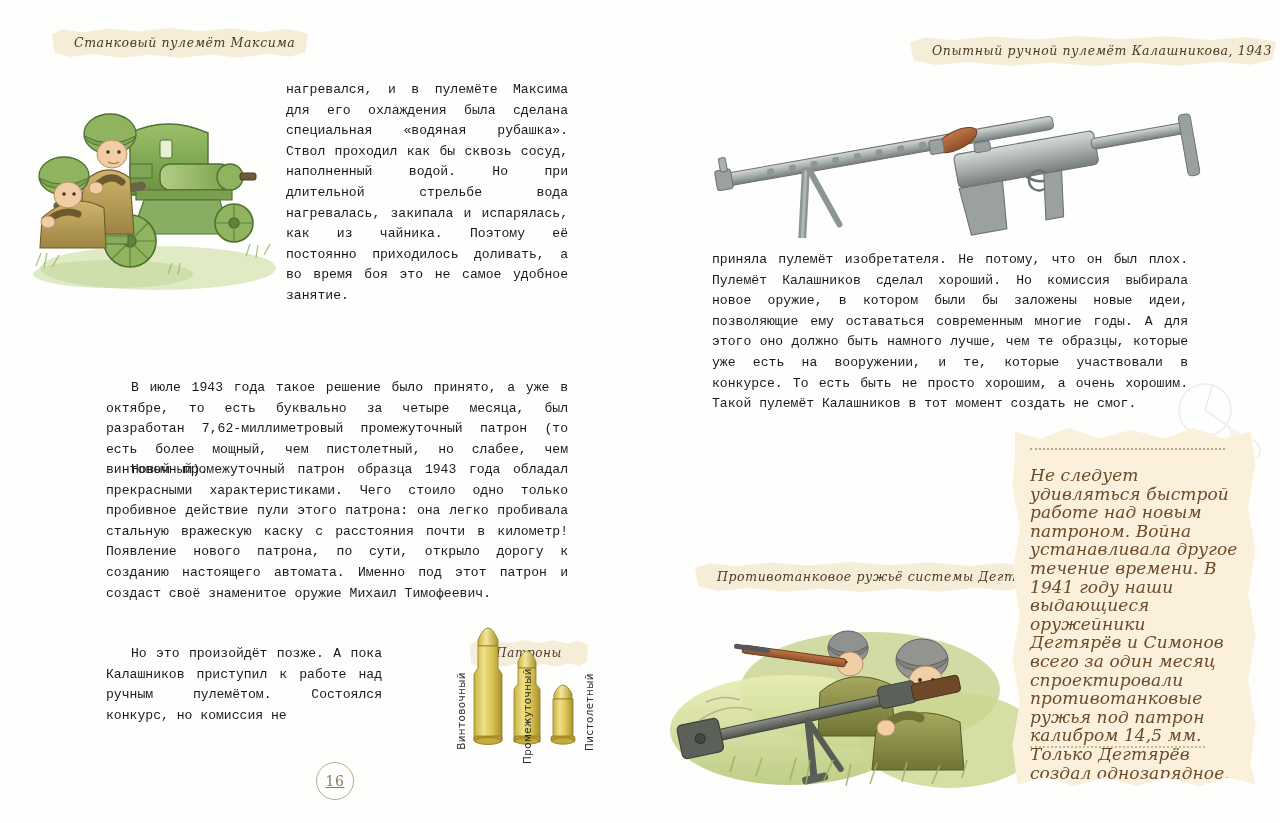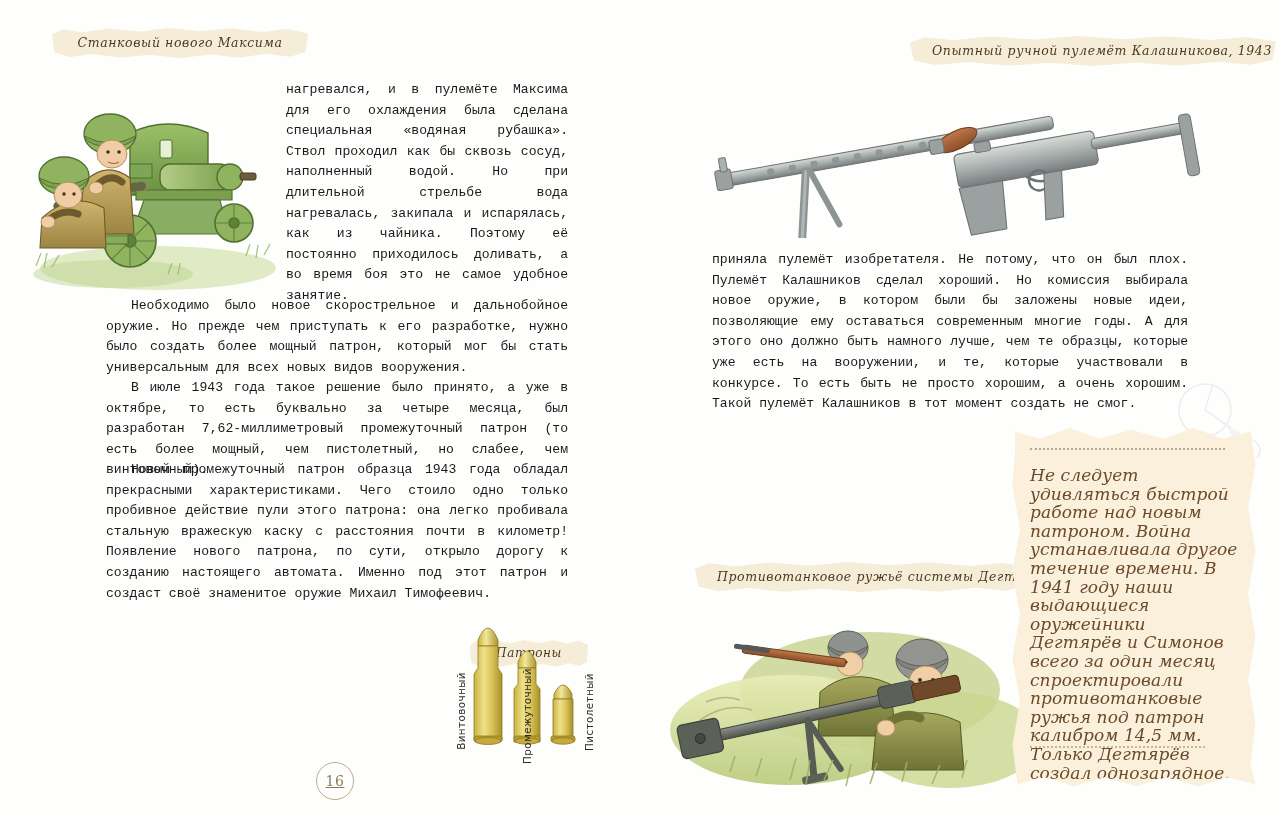--- a/index.html
+++ b/index.html
@@ -92,21 +92,21 @@
   .rule-bot{position:absolute;left:20px;bottom:40px;width:175px;height:0;
     border-top:2px dotted #8a6a44;opacity:.45;}
 
   .watermark{position:absolute;opacity:.14;}
 </style>
 </head>
 <body>
 
 <div class="page page-left">
 
-  <div class="ribbon" style="left:52px;top:28px;width:212px;">Станковый нового Максима</div>
+  <div class="ribbon" style="left:52px;top:28px;width:212px;">Станковый пулемёт Максима</div>
 
   <div class="illus" style="left:18px;top:78px;width:262px;height:215px;">
     <svg viewBox="0 0 262 215" width="262" height="215">
       <defs>
         <linearGradient id="grnA" x1="0" y1="0" x2="0" y2="1">
           <stop offset="0" stop-color="#9cc06a"></stop>
             <stop offset="1" stop-color="#69913f"></stop>
         </linearGradient>
         <linearGradient id="grnB" x1="0" y1="0" x2="1" y2="0">
           <stop offset="0" stop-color="#b4cd86"></stop>
@@ -185,28 +185,28 @@
         <path d="M228 178 l4 -12 M238 180 l2 -13 M246 177 l6 -11"></path>
         <path d="M150 196 l4 -11 M160 197 l2 -12"></path>
       </g>
     </svg>
   </div>
 
   <div class="col" style="left:286px;top:80px;width:282px;">
     <p>нагревался, и в пулемёте Максима для его охлаждения была сделана специальная «водяная рубашка». Ствол проходил как бы сквозь сосуд, наполненный водой. Но при длительной стрельбе вода нагревалась, закипала и испарялась, как из чайника. Поэтому её постоянно приходилось доливать, а во время боя это не самое удобное занятие.</p>
   </div>
 
-  <div class="col" style="left:106px;top:296px;width:462px;">
-    <p class="ind">Необходимо было новое скорострельное и дальнобойное оружие. Но прежде чем приступать к его разработке, нужно было создать более мощный патрон, который мог бы стать универсальным для всех новых видов вооружения.</p>
-  </div>
   <div class="col" style="left:106px;top:378px;width:462px;">
     <p class="ind">В июле 1943 года такое решение было принято, а уже в октябре, то есть буквально за четыре месяца, был разработан 7,62-миллиметровый промежуточный патрон (то есть более мощный, чем пистолетный, но слабее, чем винтовочный).</p>
   </div>
   <div class="col" style="left:106px;top:460px;width:462px;">
     <p class="ind">Новый промежуточный патрон образца 1943 года обладал прекрасными характеристиками. Чего стоило одно только пробивное действие пули этого патрона: она легко пробивала стальную вражескую каску с расстояния почти в километр! Появление нового патрона, по сути, открыло дорогу к созданию настоящего автомата. Именно под этот патрон и создаст своё знаменитое оружие Михаил Тимофеевич.</p>
+  </div>
+  <div class="col" style="left:106px;top:644px;width:276px;">
+    <p class="ind">Но это произойдёт позже. А пока Калашников приступил к работе над ручным пулемётом. Состоялся конкурс, но комиссия не</p>
   </div>
 
   <div class="ribbon" style="left:470px;top:592px;width:94px;font-size:12px;padding:6px 12px 7px 12px;margin-top:48px;">Патроны</div>
 
   <div class="illus" style="left:452px;top:610px;width:150px;height:160px;">
     <svg viewBox="0 0 150 160" width="150" height="160">
       <defs>
         <linearGradient id="brass" x1="0" y1="0" x2="1" y2="0">
           <stop offset="0" stop-color="#c9b33e"></stop>
             <stop offset=".35" stop-color="#efe08a"></stop>

